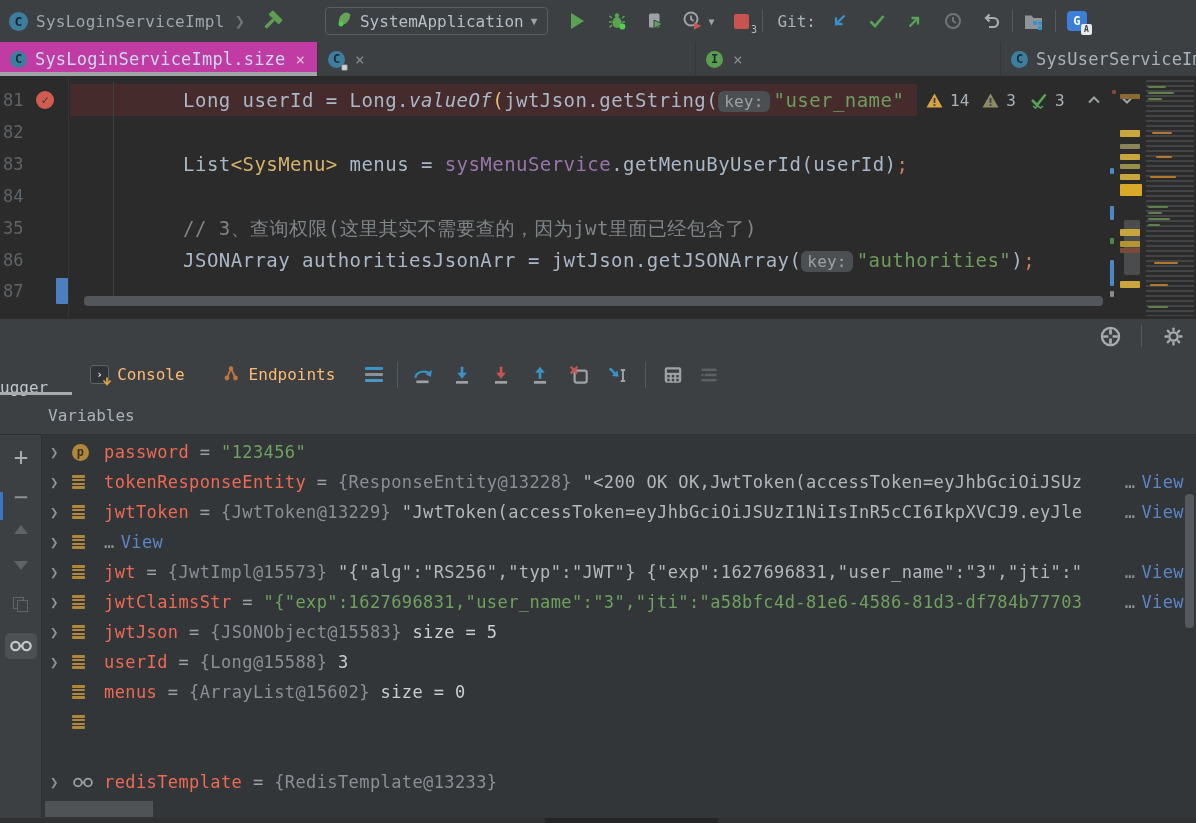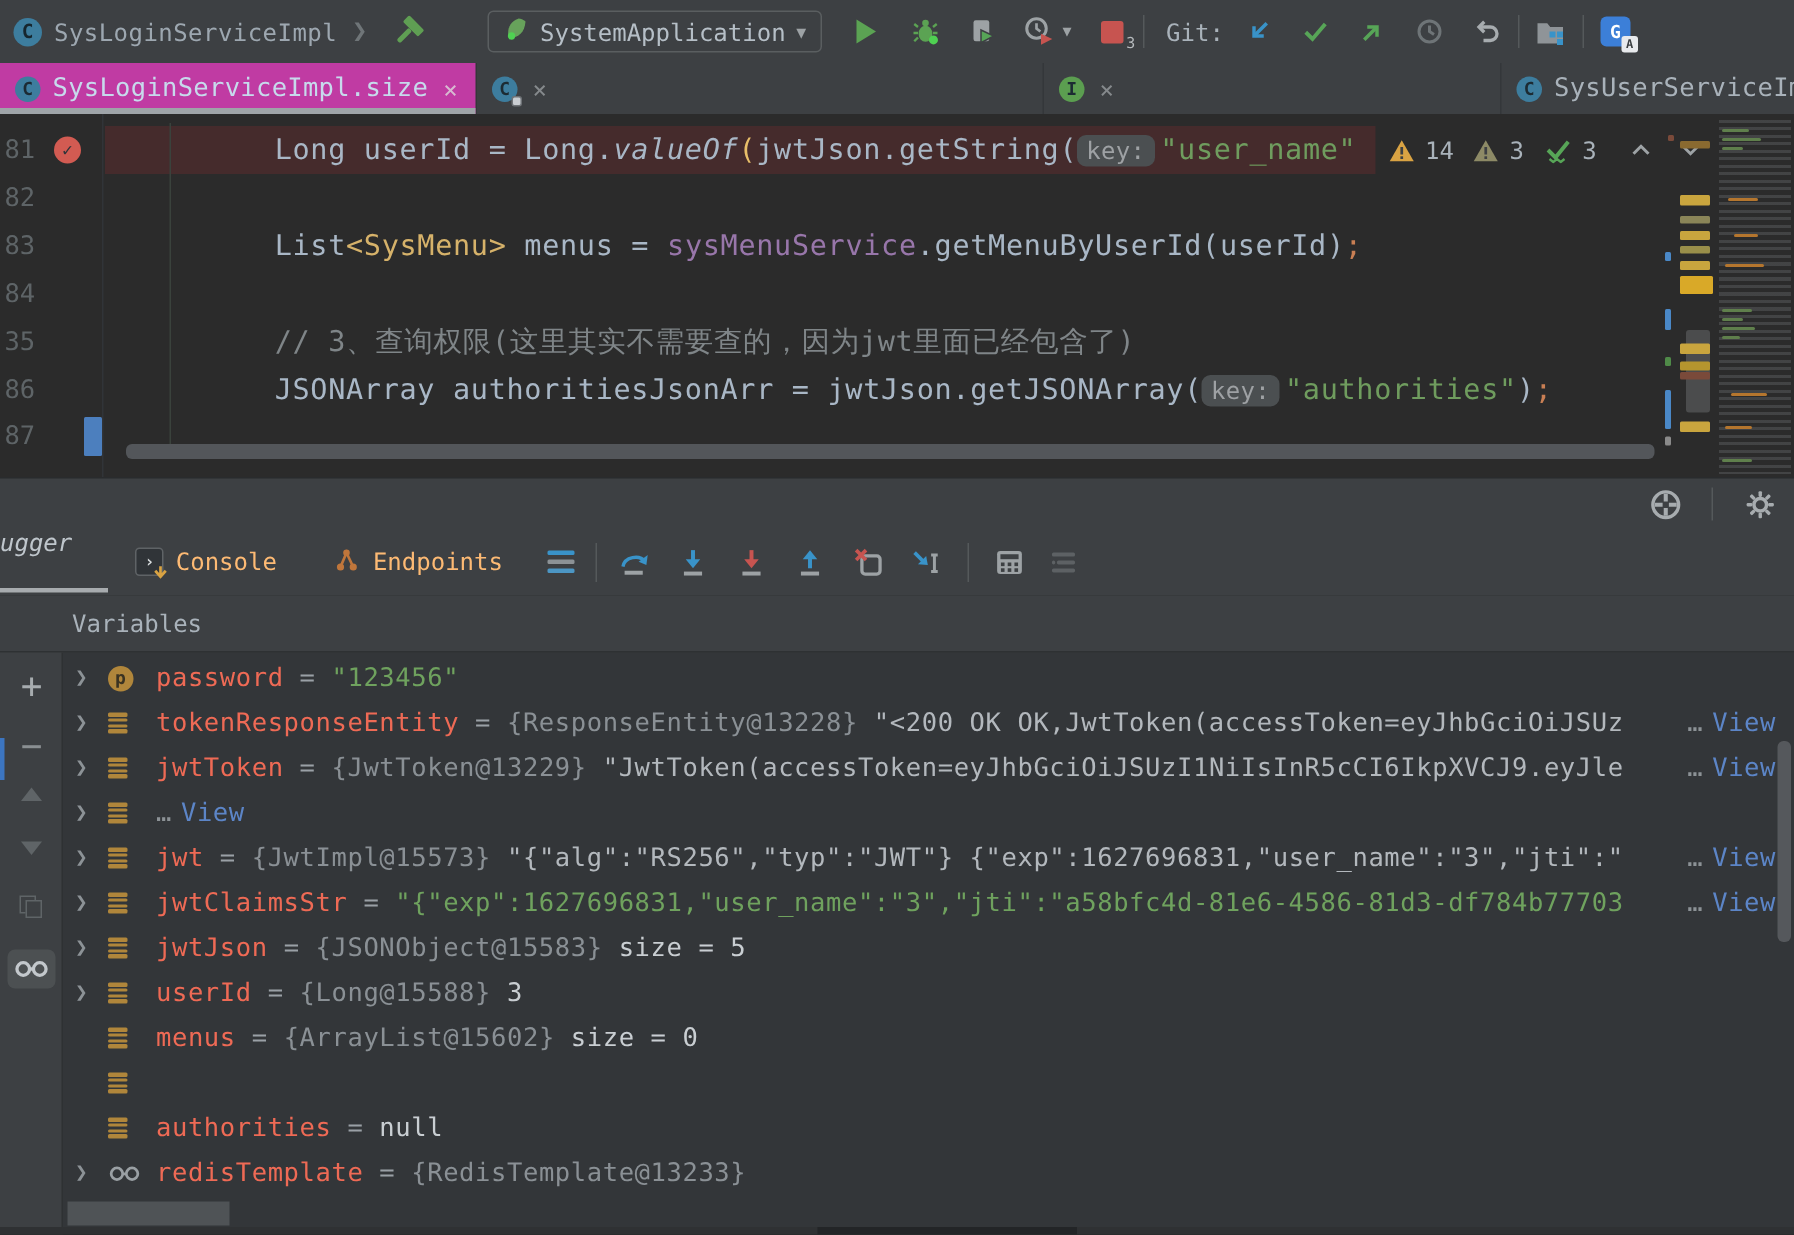--- a/index.html
+++ b/index.html
@@ -62,21 +62,21 @@
   #stripe-thumb { position:absolute; left:14px; top:144px; width:16px; height:55px; background:rgba(170,175,180,.25); border-radius:2px; }
   #minimap { position:absolute; left:1146px; top:4px; width:48px; height:236px;
     background:repeating-linear-gradient(to bottom, rgba(150,155,160,.22) 0 2px, transparent 2px 5px); }
   .mm-seg { position:absolute; height:2px; border-radius:1px; }
 
   
   #debug-header { position:absolute; left:0; top:318px; width:1196px; height:34px; background:#3D4043; border-top:1px solid #292B2D; }
   #debug-header .right { position:absolute; right:0; top:0; height:34px; display:flex; align-items:center; gap:10px; padding-right:10px; }
   #debug-tabs { position:absolute; left:0; top:352px; width:1196px; height:45px; background:#3D4043; display:flex; align-items:center; }
   .dtab-label { color:#BFC6CC; font-size:16px; }
-  #tab-debugger { position:relative; height:45px; display:flex; align-items:flex-start; padding-right:20px;font-style:italic; }
+  #tab-debugger { position:relative; height:45px; display:flex; align-items:flex-end; padding-right:20px; }
   #tab-debugger::after { content:""; position:absolute; left:0; bottom:2px; width:72px; height:3px; background:#A7ABAE; }
   .dtab { display:flex; align-items:center; gap:8px; height:45px; }
   .dtab .dlabel { color:#fdba74; font-size:16px; }
   #console-icon { position:relative; width:19px; height:19px; background:#303438; border:1px solid #5F6366; border-radius:3px; color:#D8DCDE; font-size:11px; font-weight:bold; display:flex; align-items:center; justify-content:center; }
   .toolbar-sep { width:1px; height:26px; background:#55595B; }
   .step-btn { display:flex; align-items:center; justify-content:center; width:30px; height:30px; }
   #hamburger { display:flex; flex-direction:column; gap:3px; width:18px; }
   #hamburger div { height:3.2px; border-radius:1px; }
 
   
@@ -615,32 +615,20 @@
         <span class="chev"></span>
         <span class="vicon">
           <span class="bars">
             <div></div>
             <div></div>
             <div></div>
             <div></div>
           </span>
         </span>
       </div>
-      <div class="vrow" style="top: 302px;">
-        <span class="chev"></span>
-        <span class="vicon">
-          <span class="bars">
-            <div></div>
-            <div></div>
-            <div></div>
-            <div></div>
-          </span>
-        </span>
-        <span class="content"><span class="vs n">authorities</span><span class="vs e"> = </span><span class="vs v">null</span></span>
-      </div>
       <div class="vrow" style="top: 332px;">
         <span class="chev">❯</span>
         <span class="vicon">
           <svg width="22" height="13" viewBox="0 0 24 14">
             <g stroke="#9AA0A4" stroke-width="2" fill="none">
               <circle cx="6.5" cy="7" r="4.2"></circle>
               <circle cx="17.5" cy="7" r="4.2"></circle>
               <path d="M10.7 7 H13.3"></path>
             </g>
           </svg>

